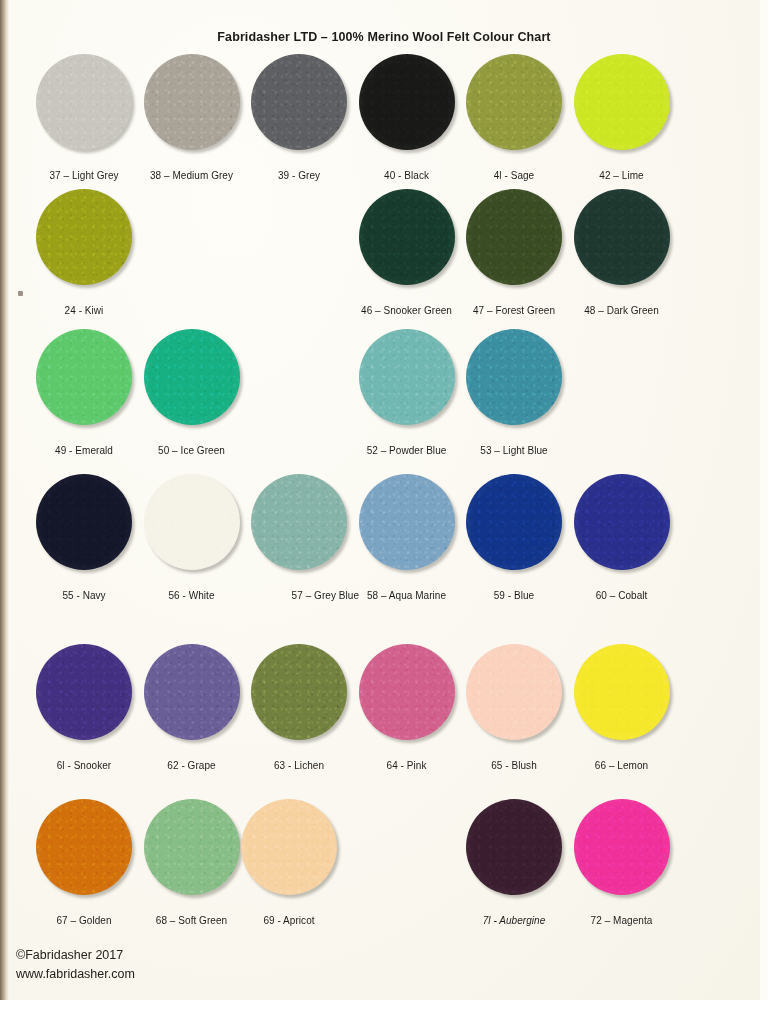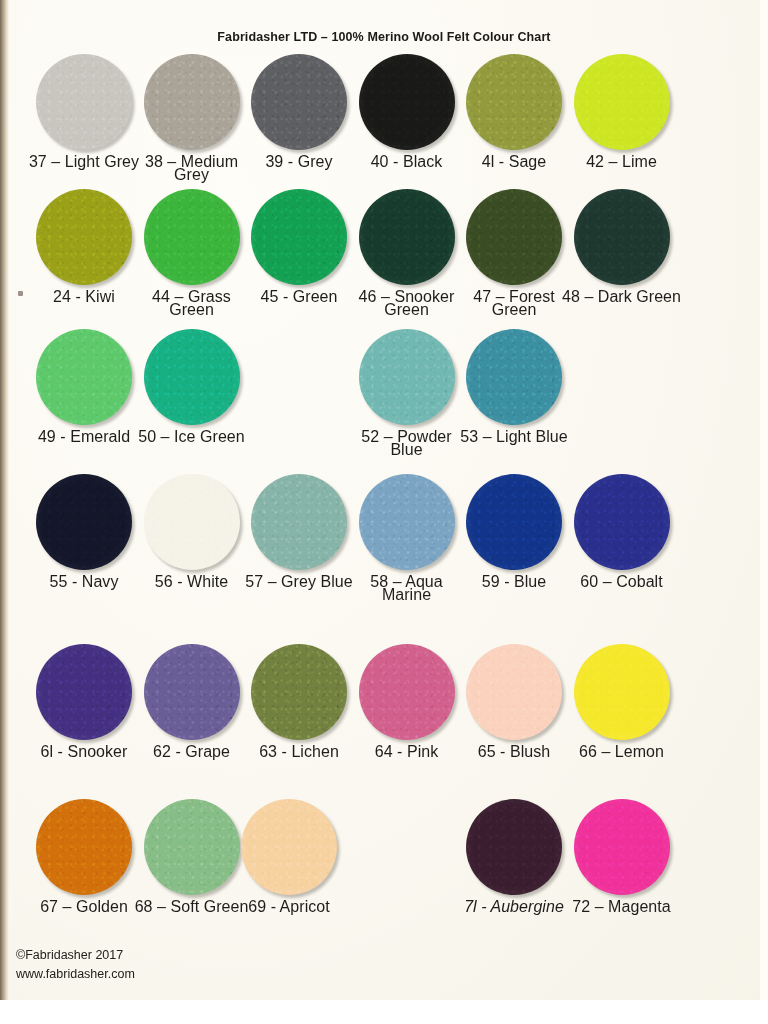--- a/index.html
+++ b/index.html
@@ -96,22 +96,22 @@
       radial-gradient(circle at 42% 62%, rgba(255,255,255,0.13) 0.9px, transparent 1.8px),
       radial-gradient(circle at 80% 72%, rgba(0,0,0,0.09) 0.8px, transparent 1.6px),
       radial-gradient(circle at 12% 82%, rgba(255,255,255,0.11) 0.7px, transparent 1.5px),
       radial-gradient(circle at 55% 38%, rgba(0,0,0,0.07) 0.7px, transparent 1.5px);
     background-size: 11px 9px, 13px 12px, 9px 14px, 15px 11px, 12px 10px, 10px 13px;
     mix-blend-mode: overlay;
     opacity: 0.95;
     pointer-events: none;
   }
   .swatch-label {
-    margin-top: 3px;
-    font-size: 16px;
+    margin-top: 17px;
+    font-size: 10px;
     color: #1f1d1b;
     line-height: 13px;
     letter-spacing: 0.05px;
   }
   .footer {
     position: absolute;
     left: 16px;
     top: 946px;
     font-size: 12.5px;
     line-height: 19px;
@@ -176,32 +176,20 @@
           <div class="swatch" style="background: rgb(205, 230, 35);"></div>
         </div>
         <div class="swatch-label">42 – Lime</div>
       </div>
       <div class="cell" style="left: 24px; top: 187px;">
         <div class="swatch-wrap">
           <div class="swatch" style="background: rgb(154, 160, 23);"></div>
         </div>
         <div class="swatch-label">24 - Kiwi</div>
       </div>
-      <div class="cell" style="left: 131.5px; top: 187px;">
-        <div class="swatch-wrap">
-          <div class="swatch" style="background: rgb(60, 181, 60);"></div>
-        </div>
-        <div class="swatch-label">44 – Grass Green</div>
-      </div>
-      <div class="cell" style="left: 239px; top: 187px;">
-        <div class="swatch-wrap">
-          <div class="swatch" style="background: rgb(19, 160, 82);"></div>
-        </div>
-        <div class="swatch-label">45 - Green</div>
-      </div>
       <div class="cell" style="left: 346.5px; top: 187px;">
         <div class="swatch-wrap">
           <div class="swatch" style="background: rgb(23, 60, 45);"></div>
         </div>
         <div class="swatch-label">46 – Snooker Green</div>
       </div>
       <div class="cell" style="left: 454px; top: 187px;">
         <div class="swatch-wrap">
           <div class="swatch" style="background: rgb(58, 76, 35);"></div>
         </div>
@@ -242,21 +230,21 @@
           <div class="swatch" style="background: rgb(20, 22, 42);"></div>
         </div>
         <div class="swatch-label">55 - Navy</div>
       </div>
       <div class="cell" style="left: 131.5px; top: 472px;">
         <div class="swatch-wrap">
           <div class="swatch" style="background: rgb(245, 242, 232);"></div>
         </div>
         <div class="swatch-label">56 - White</div>
       </div>
-      <div class="cell" style="left: 239px; top: 472px;">
+      <div class="cell" style="left: 239px; top: 472px; text-align: right;">
         <div class="swatch-wrap">
           <div class="swatch" style="background: rgb(135, 180, 168);"></div>
         </div>
         <div class="swatch-label">57 – Grey Blue</div>
       </div>
       <div class="cell" style="left: 346.5px; top: 472px;">
         <div class="swatch-wrap">
           <div class="swatch" style="background: rgb(123, 164, 195);"></div>
         </div>
         <div class="swatch-label">58 – Aqua Marine</div>

